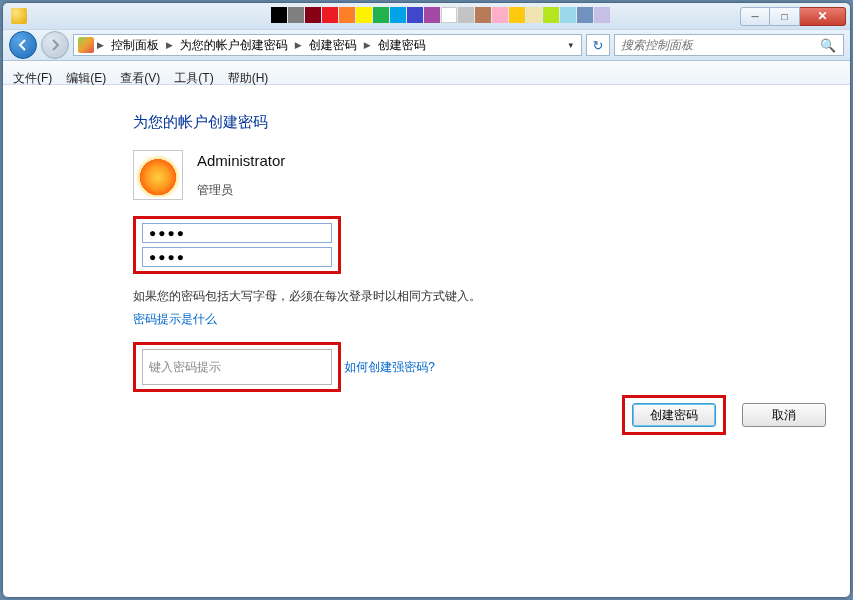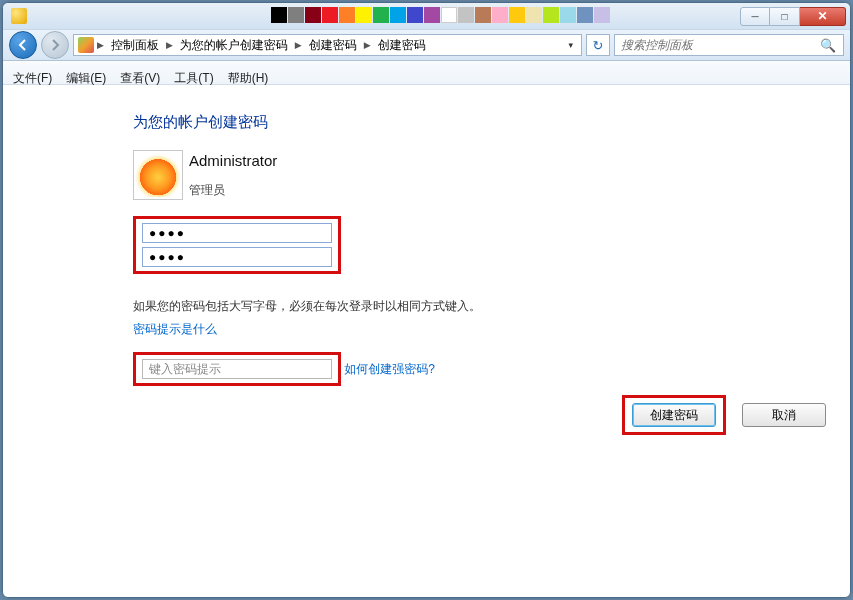--- a/index.html
+++ b/index.html
@@ -143,21 +143,21 @@
     border-radius: 22px;
   }
   .page-title {
     color: #003399;
     font-size: 15px;
     margin-bottom: 18px;
   }
   .userbox {
     display: flex;
     align-items: center;
-    gap: 6px;
+    gap: 14px;
     margin-bottom: 16px;
   }
   .avatar {
     width: 50px; height: 50px;
     border: 1px solid #c8c8c8;
     padding: 2px;
     background: #fff;
   }
   .avatar-inner {
     width: 100%; height: 100%;
@@ -179,24 +179,24 @@
     background: #fff;
     padding: 0 6px;
     font-family: Verdana, sans-serif;
     font-size: 12px;
     letter-spacing: 2px;
     color: #000;
     display: flex; align-items:center;
     margin-bottom: 4px;
   }
   .pwfield:last-child { margin-bottom: 0; }
-  .note { color: #333; margin-top: 18px; }
+  .note { color: #333; margin-top: 8px; }
   .link { color: #0066cc; cursor: pointer; margin-top: 6px; display: inline-block;}
   .hintbox {
-    width: 190px; height: 20px;
+    width: 190px; height: 36px;
     border: 1px solid #b8b8b8;
     background: #fff;
     padding: 0 6px;
     font-size: 12px; color: #888;
     display: flex; align-items:center;
   }
   .redframe.hint { margin-top: 14px; }
   .btnrow {
     position: absolute;
     right: 24px;

